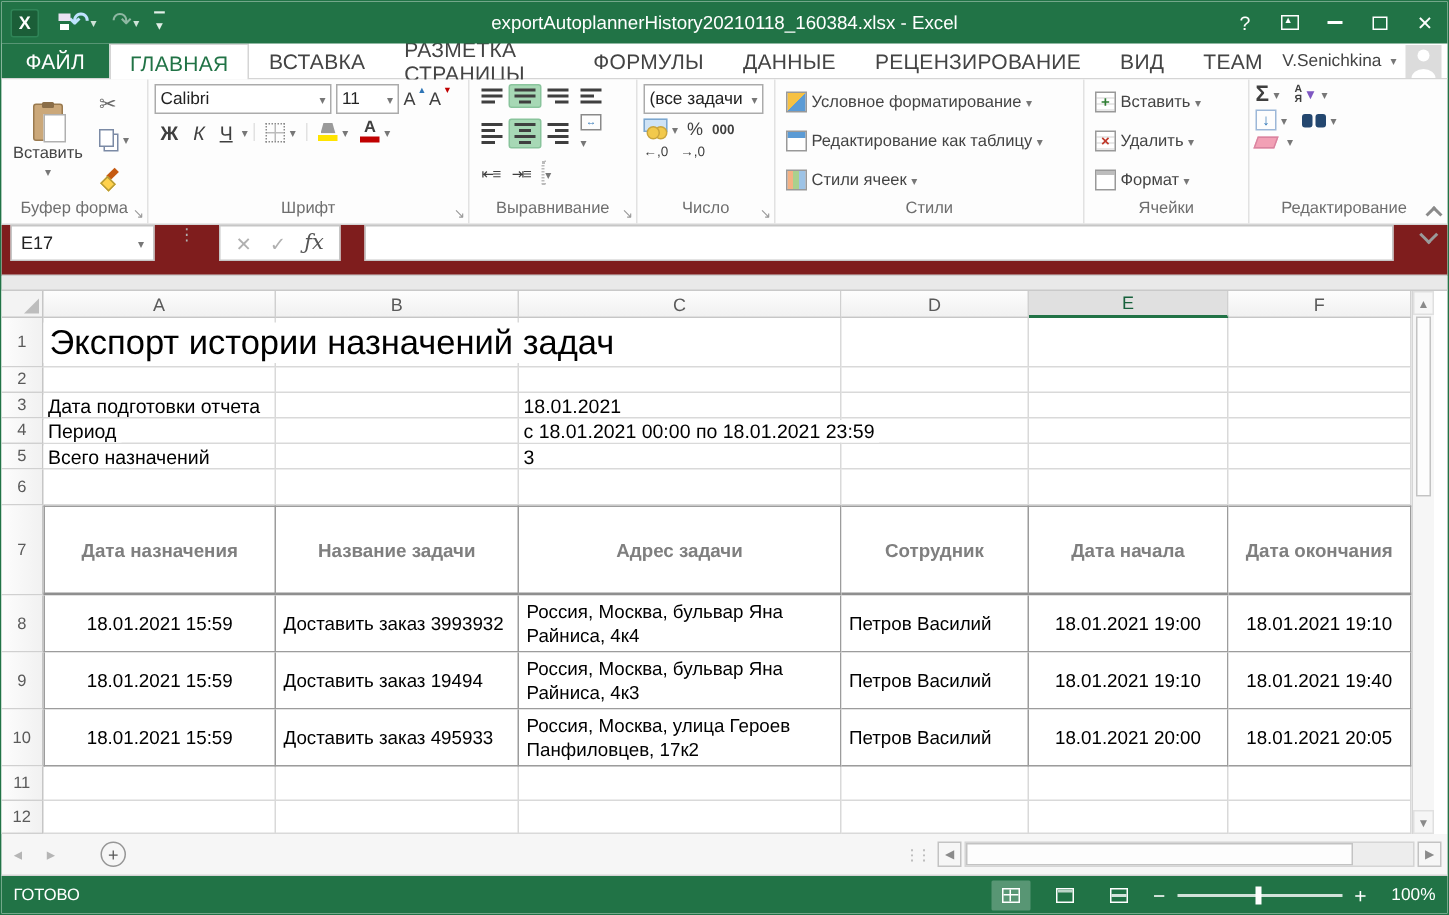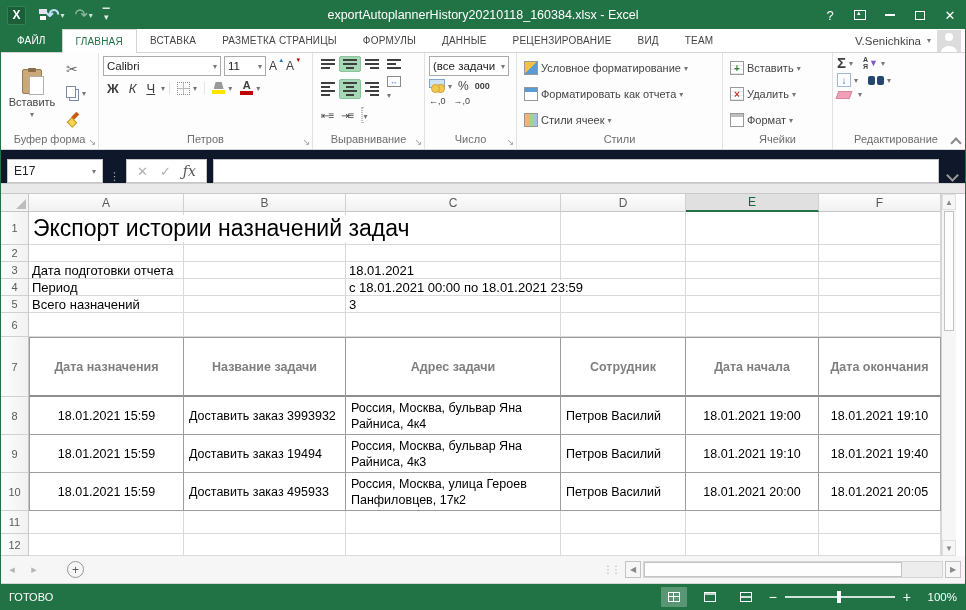--- a/index.html
+++ b/index.html
@@ -26,21 +26,21 @@
   .qat-more { display:flex; flex-direction:column; align-items:center; color:#e3efe8; font-size:9px; line-height:4px; }
   .title-text { position: absolute; left: 0; right: 0; text-align: center; font-size: 12.5px; color: #fff; pointer-events: none; }
   .winbtns { margin-left: auto; display: flex; align-items: center; gap: 0; z-index: 2; }
   .winbtn { width: 30px; height: 28px; display: flex; align-items: center; justify-content: center; color: #fff; font-size: 13px; }
   .ic-min { width: 10px; height: 2px; background: #fff; }
   .ic-max { width: 10px; height: 9px; border: 1px solid #fff; }
   .ic-ribopt { width: 12px; height: 10px; border: 1px solid #fff; position: relative; }
   .ic-ribopt:before { content: '▴'; position: absolute; top: -2px; left: 2px; font-size: 7px; color: #fff; }
   
   .tabrow { height: 24px; background: #fff; display: flex; align-items: stretch; border-bottom: 1px solid #d5d5d5; }
-  .tab { padding: 0 13px; display: flex; align-items: center; font-size: 10px; color: #444; letter-spacing: .2px; }
+  .tab { padding: 0 13px; display: flex; align-items: center; font-size: 14px; color: #444; letter-spacing: .2px; }
   .tab.file { background: #217346; color: #fff; padding: 0 16px; }
   .tab.active { color: #217346; background: #fff; border: 1px solid #d5d5d5; border-bottom: none; margin-bottom: -1px; }
   .account { margin-left: auto; display: flex; align-items: center; gap: 6px; padding-right: 4px; color: #444; font-size: 11.5px; }
   .account .dd { font-size: 8px; color: #777; }
   .avatar { width: 24px; height: 22px; background: #dcdcdc; position: relative; overflow: hidden; }
   .avatar:before { content: ''; position: absolute; top: 3px; left: 8px; width: 8px; height: 8px; border-radius: 50%; background: #fff; }
   .avatar:after { content: ''; position: absolute; bottom: -6px; left: 4px; width: 16px; height: 12px; border-radius: 50%; background: #fff; }
   
   .ribbon { height: 97px; background: #fdfdfd; border-bottom: 1px solid #d5d5d5; display: flex; position: relative; }
   .rgroup { border-right: 1px solid #e2e2e2; display: flex; flex-direction: column; position: relative; padding: 3px 4px 0 4px; }
@@ -108,21 +108,21 @@
   .sortAZ { font-size: 7px; font-weight: bold; color: #3f3f3f; line-height: 7px; display: flex; flex-direction: column; }
   .funnel { color: #7e57c2; font-size: 9px; }
   .ic-fill { width: 14px; height: 14px; border: 1px solid #9cb7d8; color: #2e75b6; font-weight: bold; font-size: 10px; display: flex; align-items: center; justify-content: center; }
   .ic-find { width: 16px; height: 9px; position: relative; }
   .ic-find:before, .ic-find:after { content: ''; position: absolute; top: 0; width: 7px; height: 9px; background: #24476f; border-radius: 2px; }
   .ic-find:before { left: 0; } .ic-find:after { right: 0; }
   .ic-erase { width: 14px; height: 8px; background: #f2a0b5; border: 1px solid #d984a0; transform: skewX(-20deg); }
   .collapse { position: absolute; right: 6px; bottom: 4px; width: 8px; height: 8px; }
   .collapse:before { content: ''; position: absolute; left: 1px; top: 2px; width: 6px; height: 6px; border-top: 2px solid #8a8a8a; border-left: 2px solid #8a8a8a; transform: rotate(45deg); }
   
-  .fxrow { height: 34px; background: #0f172a; display: flex; align-items: flex-end; padding: 0 6px; gap: 6px; border-bottom: 1px solid #d0d0d0; }
+  .fxrow { height: 34px; background: #7f1d1d; display: flex; align-items: flex-start; padding: 0 6px; gap: 16px; border-bottom: 1px solid #d0d0d0; }
   .namebox { width: 96px; height: 24px; background: #fff; border: 1px solid #c6c6c6; display: flex; align-items: center; padding: 0 6px; font-size: 12px; color: #222; }
   .namebox .dd { margin-left: auto; }
   .dots3 { color: #b0b0b0; font-size: 11px; }
   .fxbtns { height: 24px; background: #fff; border: 1px solid #c6c6c6; display: flex; align-items: center; gap: 12px; padding: 0 10px; color: #b0b0b0; font-size: 13px; }
   .fxsym { font-family: "DejaVu Serif", serif; font-style: italic; color: #555; font-size: 14px; }
   .fxinput { flex: 1; height: 24px; background: #fff; border: 1px solid #c6c6c6; }
   .fxmore { width: 14px; height: 14px; position: relative; }
   .fxmore:before { content: ''; position: absolute; left: 3px; top: 2px; width: 7px; height: 7px; border-right: 2px solid #9a9a9a; border-bottom: 2px solid #9a9a9a; transform: rotate(45deg); }
   .strip { height: 10px; background: #e9e9e9; border-bottom: 1px solid #c9c9c9; }
   
@@ -285,21 +285,21 @@
           </span>
         <span class="btn">
             <span class="stackic">
               <span class="fontA">А</span>
               <span class="bar-r"></span>
             </span>
             <span class="dd">▾</span>
           </span>
       </div>
     </div>
-    <div class="rlabel" style="margin-top:auto">Петров</div>
+    <div class="rlabel" style="margin-top:auto">Шрифт</div>
     <span class="launcher">↘</span>
   </div>
 
   <div class="rgroup" style="width:112px">
     <div class="col" style="gap:1px">
       <div class="row">
         <span class="abtn">
             <span class="bars left">
               <i class="w1"></i>
               <i class="w1"></i>
@@ -390,21 +390,21 @@
 
   <div class="rgroup" style="width:206px">
     <div class="col" style="gap:2px">
       <span class="btn sbtn">
           <span class="ic-cond"></span>
           <span>Условное форматирование</span>
           <span class="dd">▾</span>
         </span>
       <span class="btn sbtn">
           <span class="ic-ftab"></span>
-          <span>Форматировать как отчета</span>
+          <span>Редактирование как таблицу</span>
           <span class="dd">▾</span>
         </span>
       <span class="btn sbtn">
           <span class="ic-cst"></span>
           <span>Стили ячеек</span>
           <span class="dd">▾</span>
         </span>
     </div>
     <div class="rlabel" style="margin-top:auto">Стили</div>
   </div>

